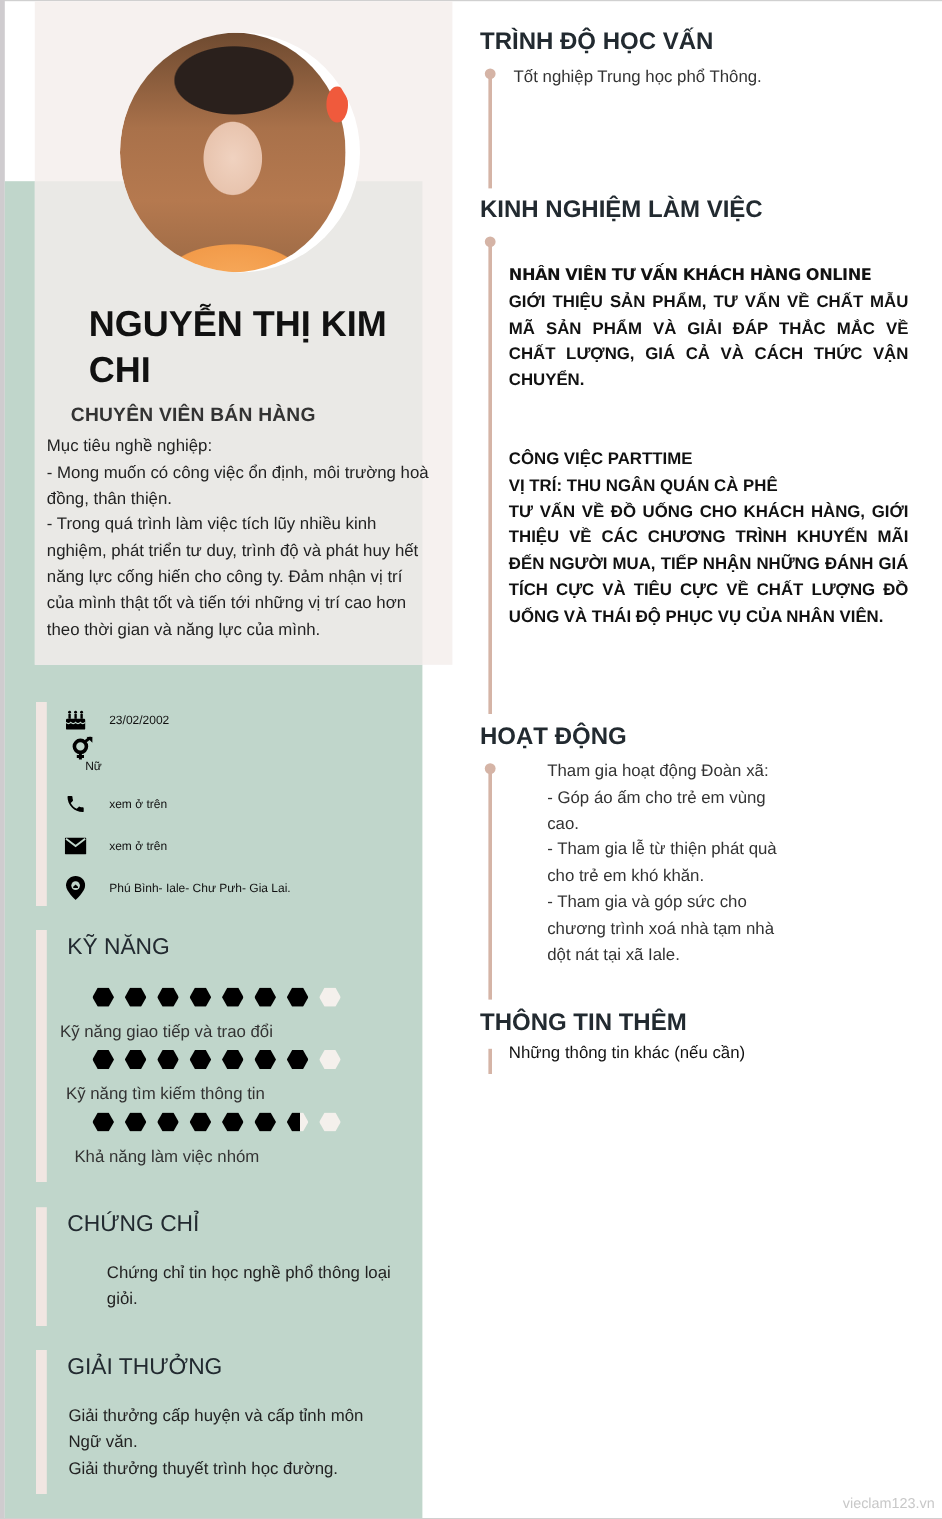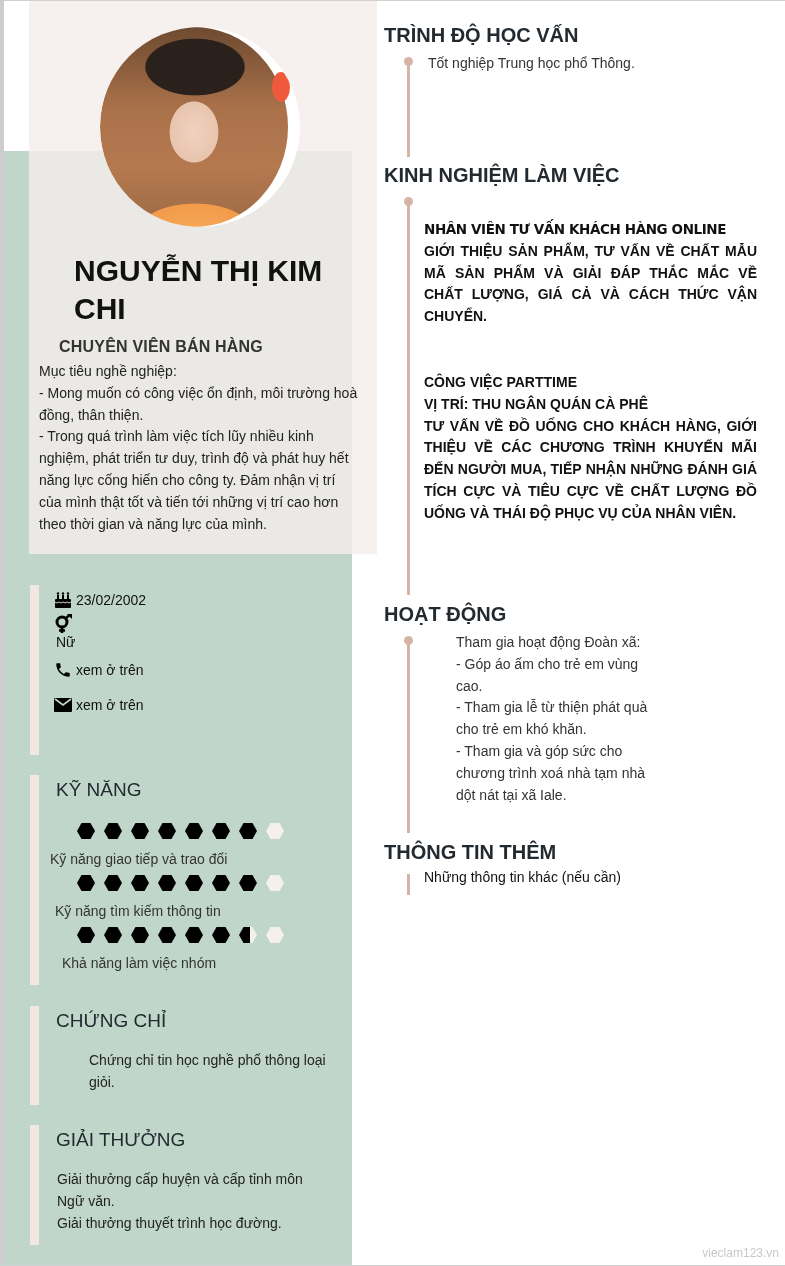--- a/index.html
+++ b/index.html
@@ -26,36 +26,36 @@
 
   .name { position: absolute; left: 74px; top: 252px; width: 270px; font-size: 30px; font-weight: bold; line-height: 38px; color: #111; }
   .job-title { position: absolute; left: 59px; top: 338px; font-size: 16px; font-weight: bold; color: #333; letter-spacing: 0.2px; }
   .objective { position: absolute; left: 39px; top: 361px; width: 320px; font-size: 14px; line-height: 21.8px; color: #222; }
   .objective p { white-space: pre-line; }
 
   .side-block { position: absolute; left: 30px; border-left: 9px solid #f1e6e2; }
   .contact-block { top: 585px; height: 170px; width: 300px; }
   .contact-row { position: absolute; left: 14px; height: 22px; display: flex; align-items: center; }
   .contact-row .ic { width: 20px; height: 20px; display: inline-flex; align-items: center; justify-content: center; }
-  .contact-row .txt { margin-left: 3px; font-size: 14px; color: #111; }
+  .contact-row .txt { margin-left: 18px; font-size: 10px; color: #111; }
 
   .section-title-left { position: absolute; left: 17px; font-size: 19px; font-weight: normal; color: #222a30; }
 
   .skills-block { top: 775px; height: 210px; width: 300px; }
   .hex-row { position: absolute; left: 38px; height: 18px; display: flex; gap: 9px; }
   .hex { width: 18px; height: 16px; clip-path: polygon(25% 0, 75% 0, 100% 50%, 75% 100%, 25% 100%, 0 50%); background: #000; }
   .hex.empty { background: #f4f0ec; }
   .hex.half { background: linear-gradient(90deg, #000 0%, #000 60%, #f4f0ec 60%, #f4f0ec 100%); }
   .skill-label { position: absolute; font-size: 14px; color: #333; }
 
   .cert-block { top: 1006px; height: 99px; width: 300px; }
   .award-block { top: 1125px; height: 120px; width: 300px; }
   .side-text { position: absolute; left: 18px; width: 260px; font-size: 14px; line-height: 21.8px; color: #222; white-space: pre-line; }
 
-  .right-title { position: absolute; left: 384px; font-size: 20px; font-weight: bold; color: #222a30; }
+  .right-title { position: absolute; left: 400px; font-size: 20px; font-weight: bold; color: #222a30; }
   .timeline-line { position: absolute; left: 407px; width: 3px; background: #d5b4a6; }
   .timeline-dot { position: absolute; left: 404px; width: 9px; height: 9px; border-radius: 50%; background: #d5b4a6; }
   .right-text { position: absolute; font-size: 14px; color: #333; line-height: 21.8px; white-space: pre-line; }
   .exp-text { position: absolute; left: 424px; width: 333px; font-size: 14px; font-weight: bold; color: #111; line-height: 21.8px; text-align: justify; }
   .exp-text div { white-space: pre-line; }
 
   .watermark { position: absolute; right: 6px; top: 1246px; font-size: 12px; color: #c8c8c8; }
 </style>
 </head>
 <body>
@@ -118,20 +118,30 @@
     <span class="txt">xem ở trên</span>
   </div>
   <div class="contact-row" style="top:109px;">
     <span class="ic">
       <svg width="18" height="14" viewBox="0 0 18 14">
           <rect x="0" y="0" width="18" height="14" rx="1" fill="#000"></rect>
           <path d="M1 1 L9 7 L17 1" stroke="#c0d6cb" stroke-width="1.6" fill="none"></path>
         </svg>
     </span>
     <span class="txt">xem ở trên</span>
+  </div>
+  <div class="contact-row" style="top:144px;">
+    <span class="ic">
+      <svg width="16" height="20" viewBox="0 0 16 20">
+          <path fill="#000" d="M8 0C3.6 0 0 3.4 0 7.8 0 13 8 20 8 20s8-7 8-12.2C16 3.4 12.4 0 8 0z"></path>
+          <circle cx="8" cy="8" r="3.6" fill="#c0d6cb"></circle>
+          <path d="M6 9 L8 7 L10 9 L10 10 L6 10 Z" fill="#000"></path>
+        </svg>
+    </span>
+    <span class="txt">Phú Bình- Iale- Chư Pưh- Gia Lai.</span>
   </div>
 </div>
 
 <div class="side-block skills-block">
   <div class="section-title-left" style="top:4px;">KỸ NĂNG</div>
 
   <div class="hex-row" style="top:48px;">
     <span class="hex"></span>
       <span class="hex"></span>
       <span class="hex"></span>

